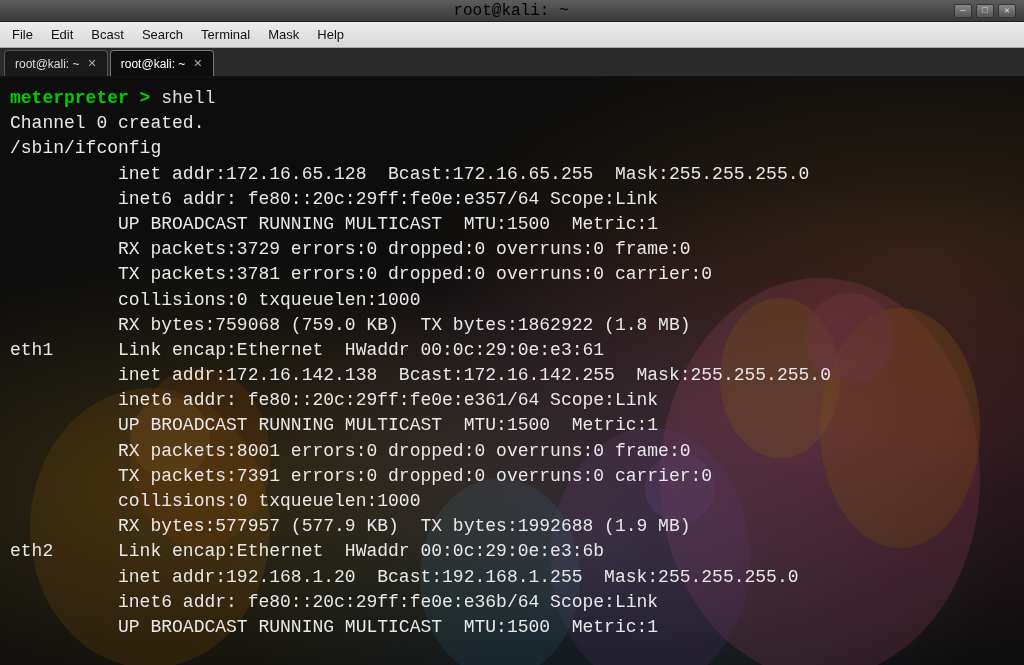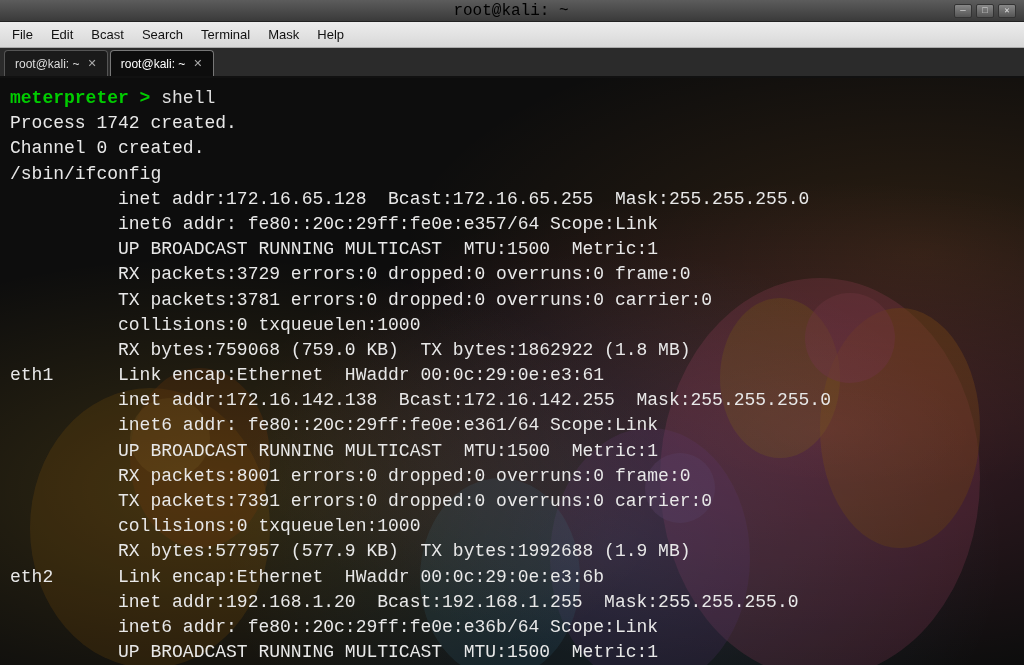--- a/index.html
+++ b/index.html
@@ -186,21 +186,20 @@
     <ellipse cx="650" cy="480" rx="100" ry="130" fill="#cc66ff" opacity="0.3"></ellipse>
     <ellipse cx="500" cy="500" rx="80" ry="100" fill="#66ccff" opacity="0.3"></ellipse>
 
     <circle cx="850" cy="260" r="45" fill="#ff6699" opacity="0.5"></circle>
     <circle cx="170" cy="360" r="40" fill="#ffaa33" opacity="0.5"></circle>
     <circle cx="680" cy="410" r="35" fill="#cc88ff" opacity="0.4"></circle>
   </svg>
   <div id="terminal-content">
   <div class="term-line white"></div>
       <div class="term-line green"><span style="color:#00cc00;font-weight:bold;">meterpreter &gt;</span><span style="color:#e0e0e0;"> shell</span></div>
-      <div class="term-line white">Process 1742 created.</div>
       <div class="term-line white">Channel 0 created.</div>
       <div class="term-line white">/sbin/ifconfig</div>
       <div class="term-line white">          inet addr:172.16.65.128  Bcast:172.16.65.255  Mask:255.255.255.0</div>
       <div class="term-line white">          inet6 addr: fe80::20c:29ff:fe0e:e357/64 Scope:Link</div>
       <div class="term-line white">          UP BROADCAST RUNNING MULTICAST  MTU:1500  Metric:1</div>
       <div class="term-line white">          RX packets:3729 errors:0 dropped:0 overruns:0 frame:0</div>
       <div class="term-line white">          TX packets:3781 errors:0 dropped:0 overruns:0 carrier:0</div>
       <div class="term-line white">          collisions:0 txqueuelen:1000 </div>
       <div class="term-line white">          RX bytes:759068 (759.0 KB)  TX bytes:1862922 (1.8 MB)</div>
       <div class="term-line white"></div>

